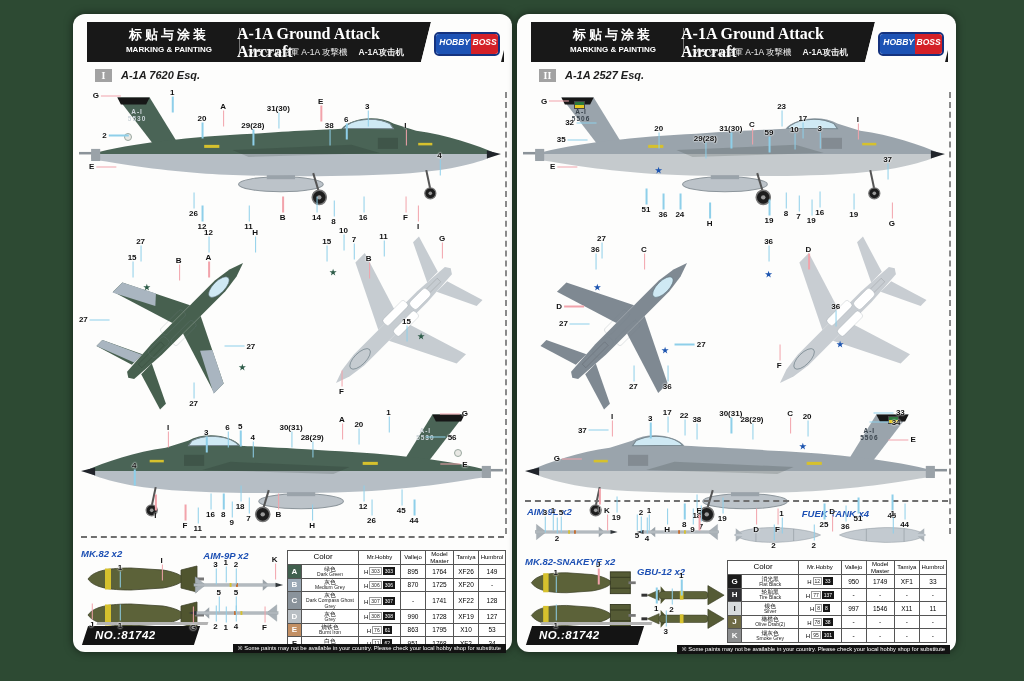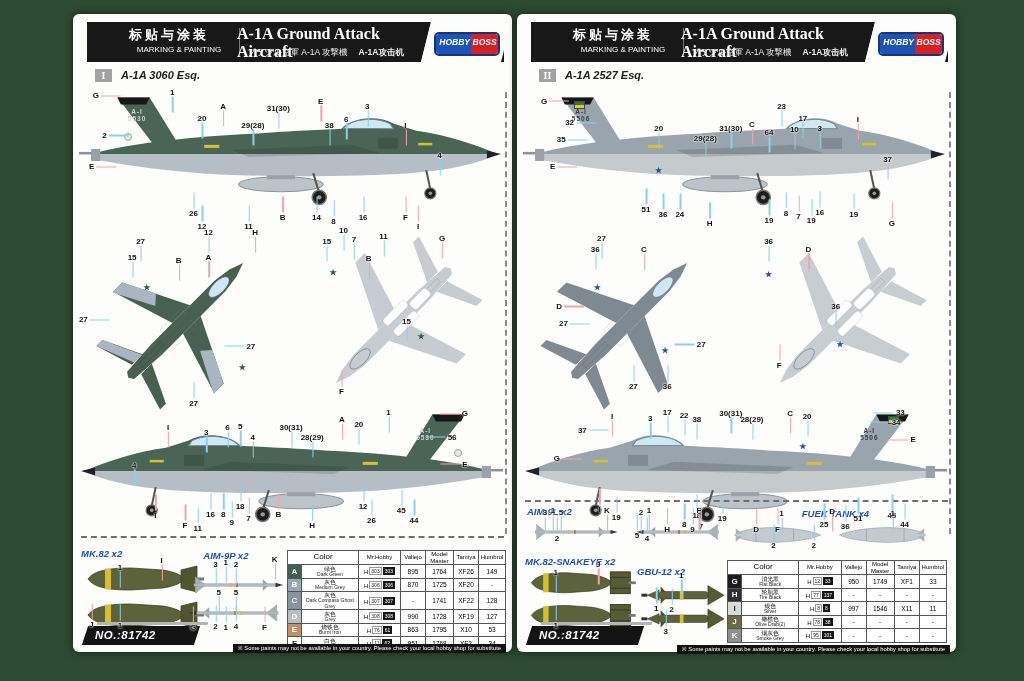--- a/index.html
+++ b/index.html
@@ -1,26 +1,26 @@
 <!DOCTYPE html>
 <html><head>
 <meta charset="utf-8">
 <style>
   html,body{margin:0;padding:0}
   body{width:1024px;height:681px;background:#2d4a33;position:relative;overflow:hidden;
        font-family:"Liberation Sans",sans-serif;}
-  .page{position:absolute;top:14px;width:439px;height:638px;background:#fdfdfc;border-radius:6px;
+  .page{position:absolute;top:14px;width:439px;height:638px;background:#fdfdfc;border-radius:12px;
         box-shadow:0 0 8px rgba(0,0,0,.55)}
   #p1{left:73px}#p2{left:517px}
 
   
   .hdr{position:absolute;left:14px;right:8px;top:8px;height:40px;background:#181818;color:#fff}
   .hdr-cn{position:absolute;left:18px;top:4px;width:128px;text-align:center;font-weight:bold;
           font-size:13px;letter-spacing:3px}
-  .hdr-en{position:absolute;left:28px;top:23px;width:128px;text-align:center;font-weight:normal;
+  .hdr-en{position:absolute;left:18px;top:23px;width:128px;text-align:center;font-weight:bold;
           font-size:8px;letter-spacing:0}
   .hdr-sep{position:absolute;left:152px;top:6px;bottom:6px;width:1px;background:#777}
   .hdr-title{position:absolute;left:150px;right:90px;top:3px;text-align:left;
              font-family:"Liberation Serif",serif;font-weight:bold;font-size:16px}
   .hdr-sub{position:absolute;left:150px;right:90px;top:25px;text-align:center;font-size:8.5px;color:#eee}
   .hdr-sub .j2{margin-left:11px;font-weight:bold}
   .hdr-plate{position:absolute;right:-2px;top:-1px;width:78px;height:42px;background:#fdfdfc;
              transform:skewX(-14deg);border-left:2px solid #fdfdfc}
   .logo{position:absolute;right:4px;top:10px;width:62px;height:20px;border:2px solid #15337f;
         border-radius:5px;overflow:hidden;display:flex;font-style:italic;font-weight:bold;
@@ -205,21 +205,21 @@
       <span>ブラジル空軍 A-1A 攻撃機</span><span class="j2">A-1A攻击机</span>
     </div>
     <div class="hdr-plate"></div>
     <div class="logo">
       <span class="lg-h">HOBBY</span>
         <span class="lg-b">BOSS</span>
     </div>
   </div>
 
   <span class="badge">I</span>
-  <span class="variant">A-1A 3060 Esq.</span>
+  <span class="variant">A-1A 7620 Esq.</span>
 
   <div class="fig ft" style="--ct:#4a6456;--cb:#b6bec5">
 
     <svg viewBox="0 0 420 132">
         <use href="#jet-side" width="420" height="132"></use>
       </svg>
     <div class="tailcode tc-t" style="color:#cdd5da">
       <div>A-I</div>
         <div>5530</div>
     </div>
@@ -502,21 +502,21 @@
     <div class="flash" style="left:12%;top:9%"></div>
   <div class="co r rr" style="left: 5%; top: 9%;"><span>G</span></div>
       <div class="co b rr" style="left: 11%; top: 24%;"><span>32</span></div>
       <div class="co b rr" style="left: 9%; top: 36%;"><span>35</span></div>
       <div class="co r rr" style="left: 7%; top: 55%;"><span>E</span></div>
       <div class="co b d" style="left: 32%; top: 28%;"><span>20</span></div>
       <div class="co b d" style="left: 43%; top: 35%;"><span>29(28)</span></div>
       <div class="co b d" style="left: 49%; top: 28%;"><span>31(30)</span></div>
       <div class="co r d" style="left: 54%; top: 25%;"><span>C</span></div>
       <div class="co b d" style="left: 61%; top: 13%;"><span>23</span></div>
-      <div class="co b d" style="left: 58%; top: 31%;"><span>64</span></div>
+      <div class="co b d" style="left: 58%; top: 31%;"><span>59</span></div>
       <div class="co b d" style="left: 64%; top: 29%;"><span>10</span></div>
       <div class="co b d" style="left: 66%; top: 21%;"><span>17</span></div>
       <div class="co b d" style="left: 70%; top: 28%;"><span>3</span></div>
       <div class="co r d" style="left: 79%; top: 22%;"><span>I</span></div>
       <div class="co b d" style="left: 86%; top: 50%;"><span>37</span></div>
       <div class="co b u" style="left: 29%; top: 85%;"><span>51</span></div>
       <div class="co b u" style="left: 33%; top: 89%;"><span>36</span></div>
       <div class="co b u" style="left: 37%; top: 89%;"><span>24</span></div>
       <div class="co b u" style="left: 44%; top: 95%;"><span>H</span></div>
       <div class="co b u" style="left: 58%; top: 93%;"><span>19</span></div>

